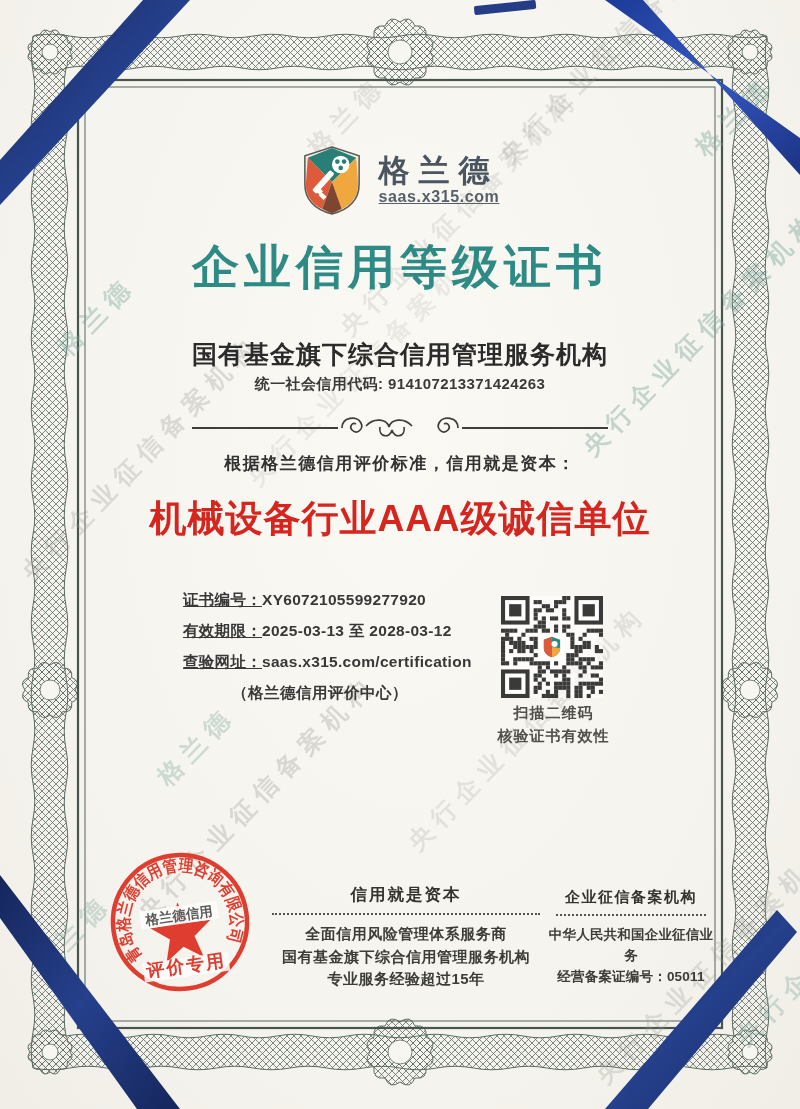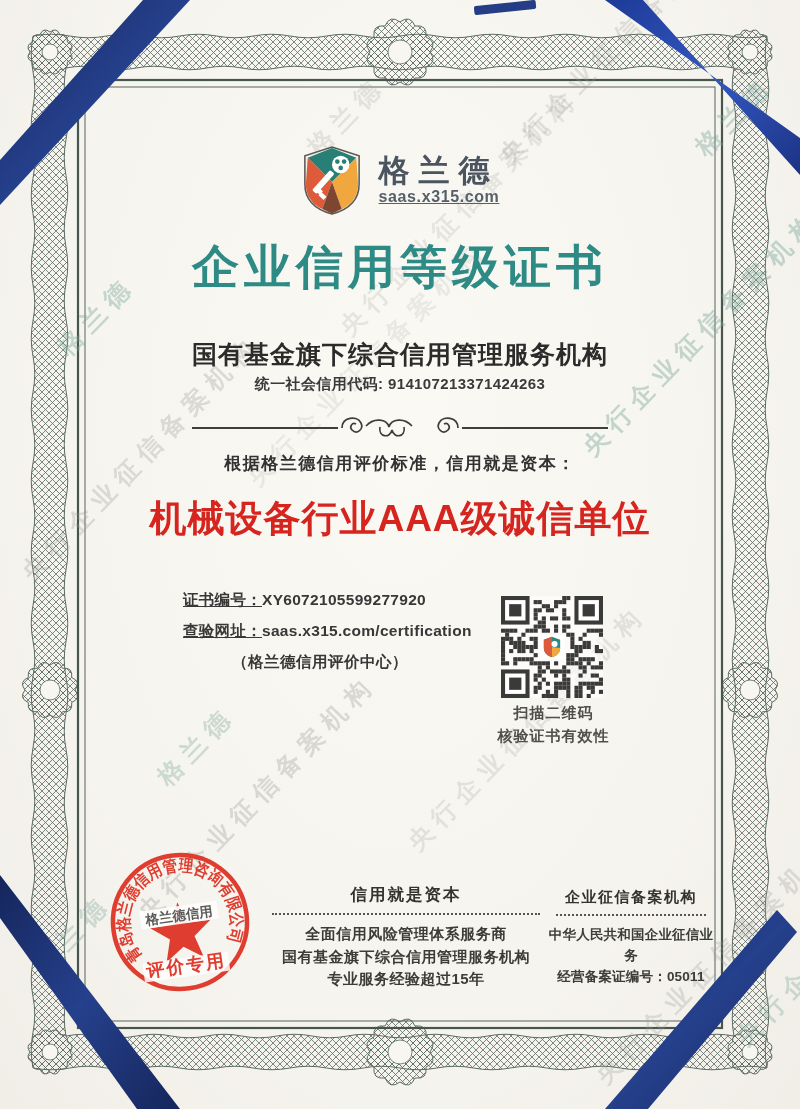--- a/index.html
+++ b/index.html
@@ -151,20 +151,23 @@
       <path d="M190 17 C188 27 200 29 202 20 C204 29 216 27 214 17"></path>
     </g>
   </svg>
 
   <p class="statement">根据格兰德信用评价标准，信用就是资本：</p>
   <h2 class="rating">机械设备行业AAA级诚信单位</h2>
 
   <div class="details">
     <div class="row">
       <span class="lbl">证书编号：</span><span>XY6072105599277920</span>
+    </div>
+    <div class="row">
+      <span class="lbl">有效期限：</span><span>2025-03-13 至 2028-03-12</span>
     </div>
     <div class="row">
       <span class="lbl">查验网址：</span><span>saas.x315.com/certification</span>
     </div>
     <div class="note">（格兰德信用评价中心）</div>
   </div>
 
   <svg class="abs" style="left:501px;top:596px" width="102" height="102" viewBox="0 0 100 100">
     <rect x="-3" y="-3" width="106" height="106" fill="rgba(255,255,255,.6)"></rect>
     <g id="qrg" fill="#3a3a38">

